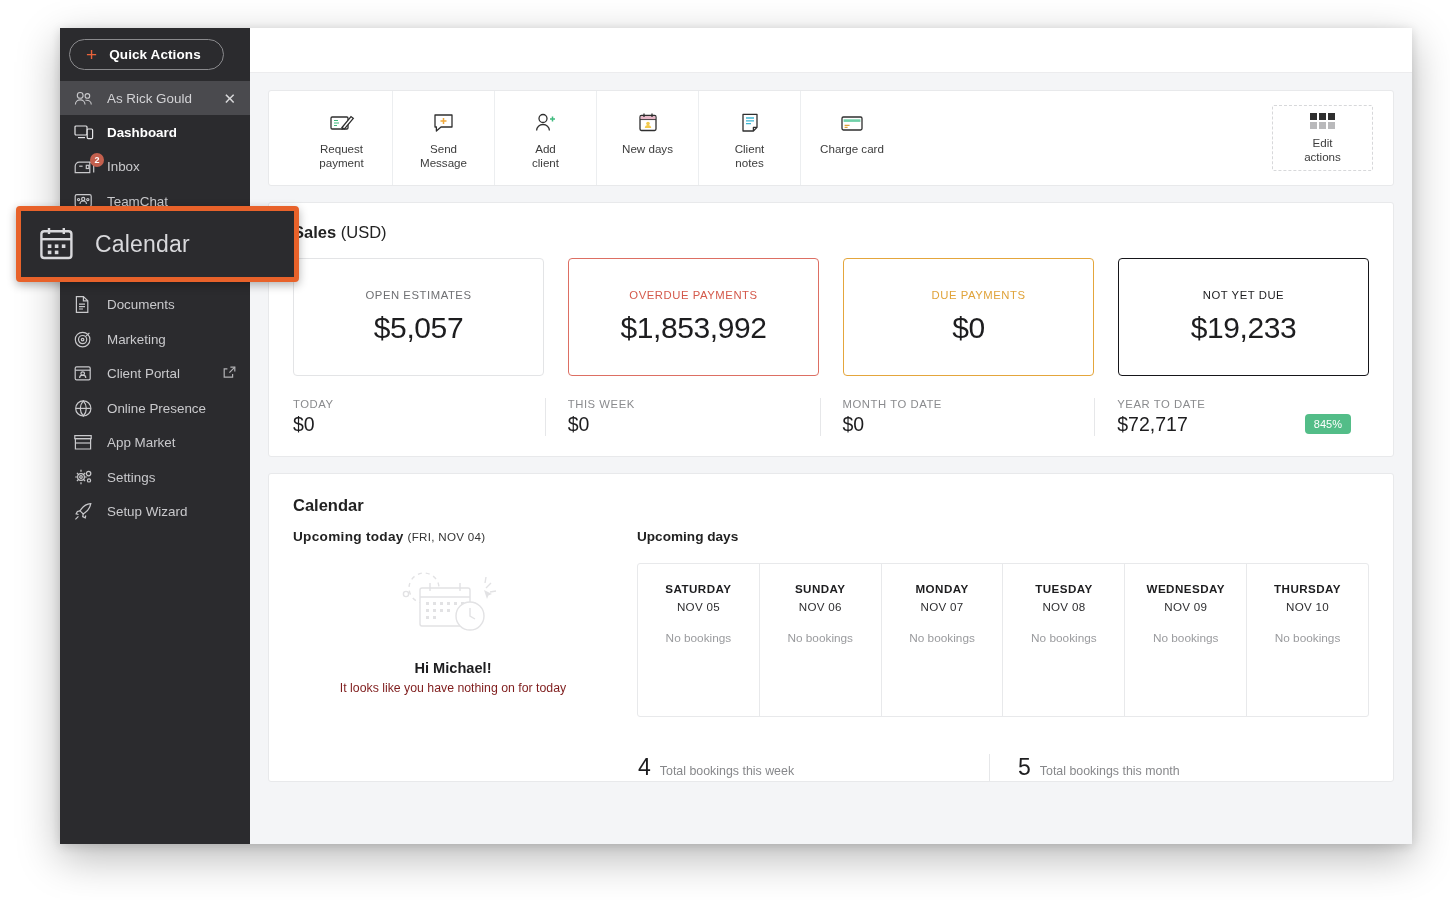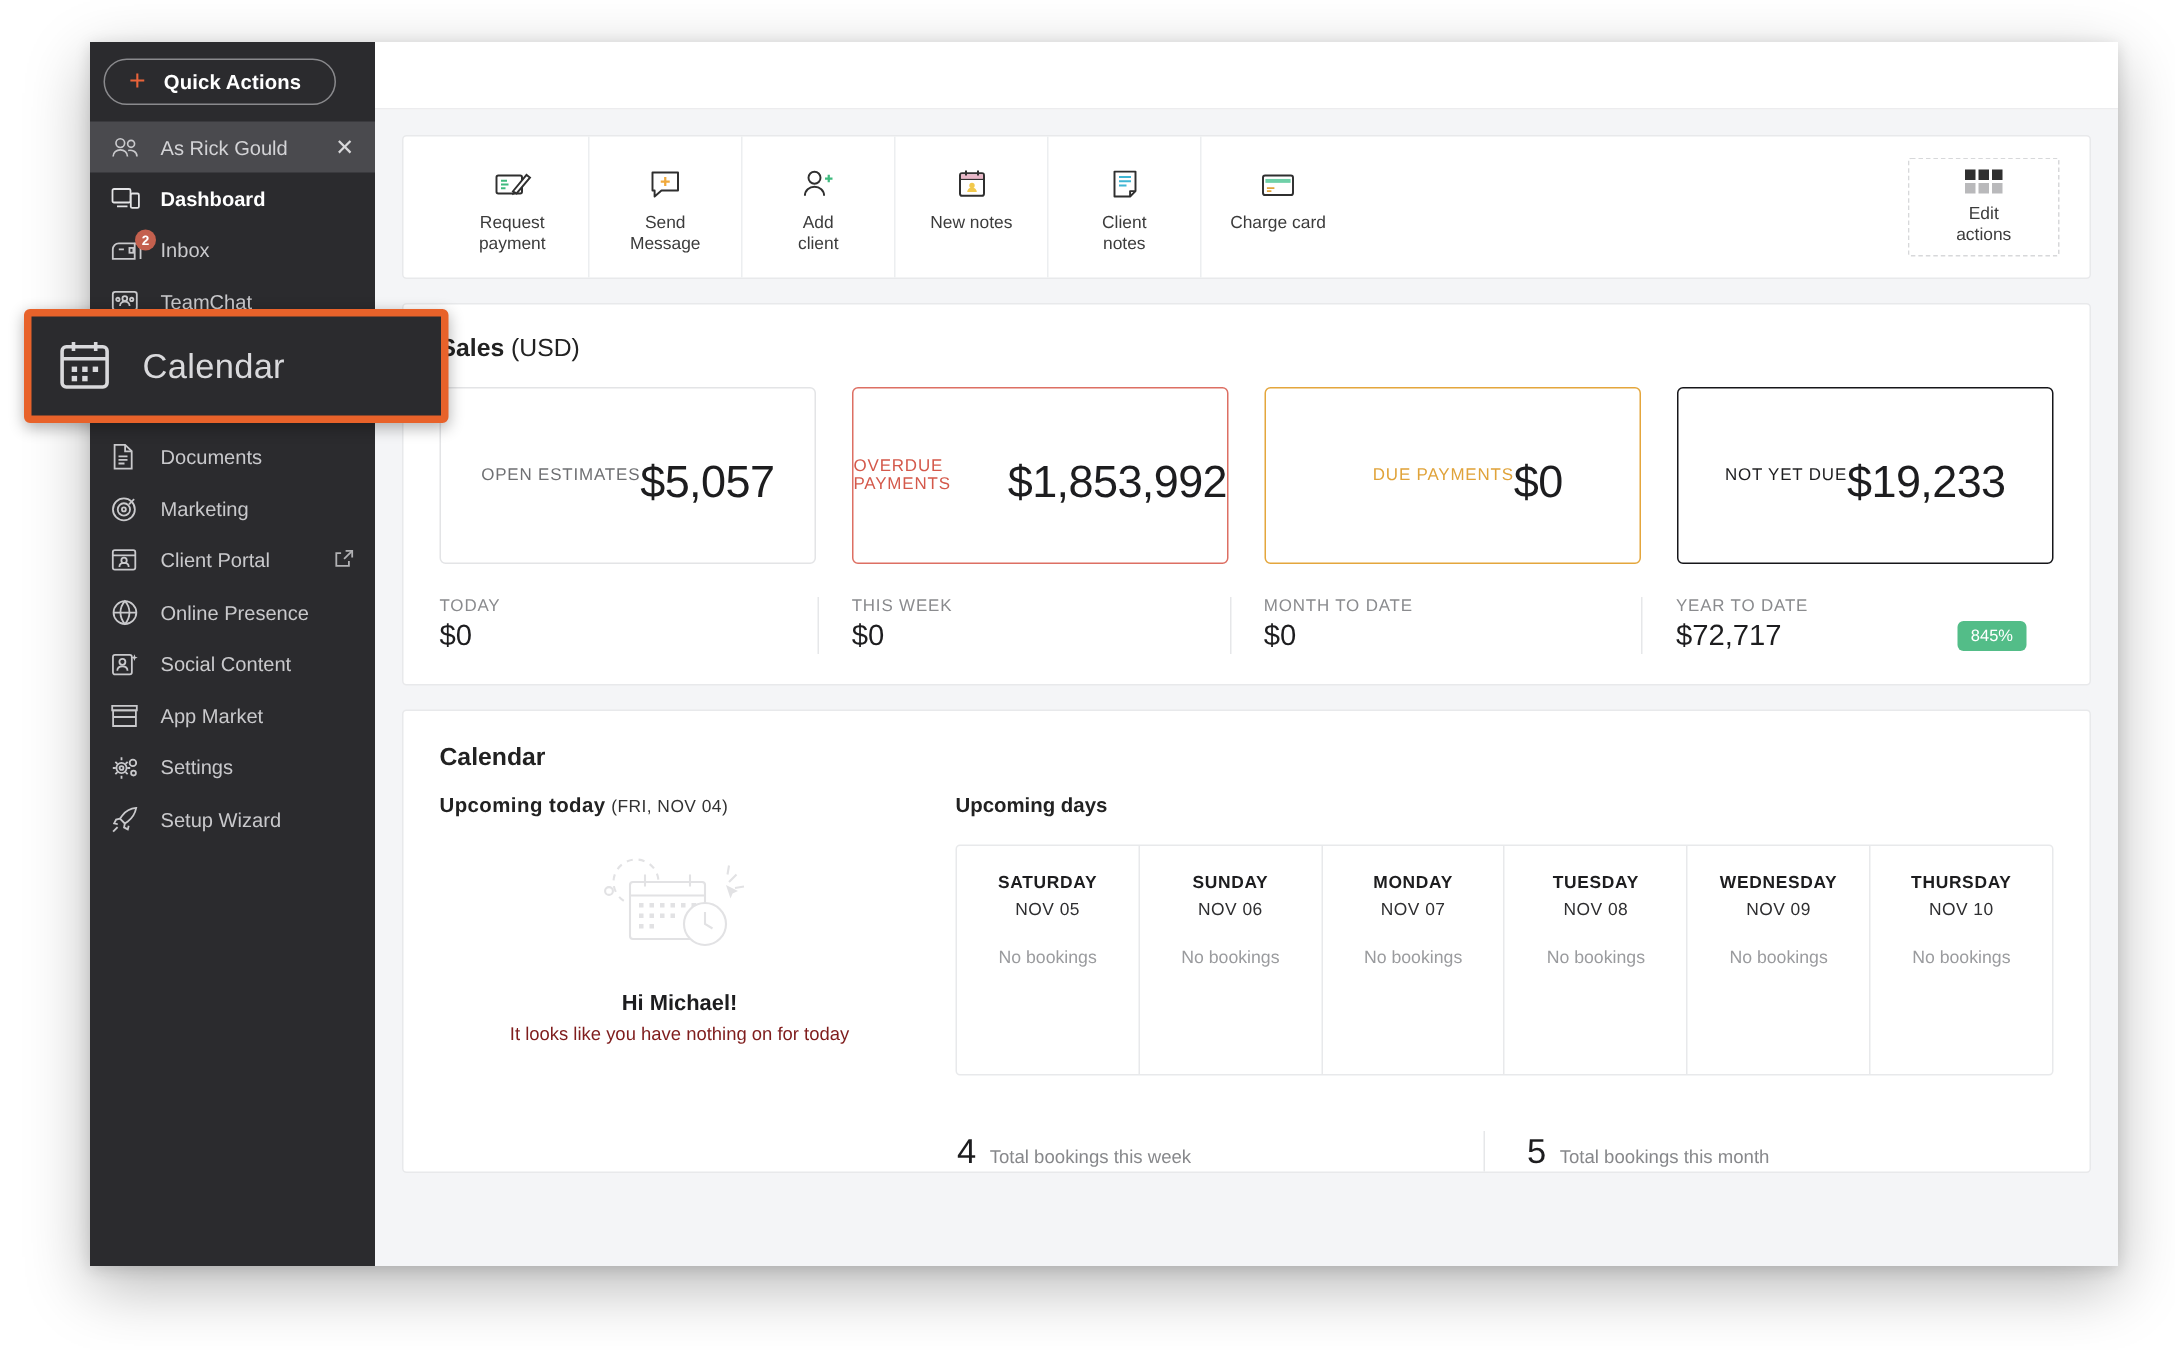--- a/index.html
+++ b/index.html
@@ -133,21 +133,21 @@
   
   .sales-head { padding: 20px 0 0 24px; font-size: 16.5px; color: #222; }
   .sales-head b { font-weight: bold; }
   .sales-head span { font-weight: normal; }
   .cards { display: flex; gap: 24px; padding: 16px 24px 0 24px; }
   .card {
     flex: 1;
     height: 118px;
     border: 1px solid #e3e4e6;
     border-radius: 4px;
-    display: flex; flex-direction: row; align-items: center; justify-content: center;
+    display: flex; flex-direction: column; align-items: center; justify-content: center;
     cursor: pointer;
     background: #fff;
   }
   .card .k { font-size: 11.3px; letter-spacing: .55px; color: #6f7073; }
   .card .v { font-size: 30px; color: #1d1d1f; margin-top: 10px; letter-spacing: -.4px; }
   .card.overdue { border: 1.5px solid #dd6f63; }
   .card.overdue .k { color: #d4594b; }
   .card.due { border: 1.5px solid #e4a63c; }
   .card.due .k { color: #e0a33a; margin-left: 20px; }
   .card.notdue { border: 1.8px solid #16161a; }
@@ -353,31 +353,20 @@
         <span class="ico">
           <svg width="19" height="19" viewBox="0 0 19 19" fill="none" stroke="#c9c9cc" stroke-width="1.2">
             <circle cx="9.3" cy="9.4" r="7.6"></circle>
             <path d="M1.9 9.4h14.8"></path>
               <path d="M9.3 1.8c2 2.2 3 4.8 3 7.6s-1 5.4-3 7.6c-2-2.2-3-4.8-3-7.6s1-5.4 3-7.6z"></path>
           </svg>
         </span>
         <span class="lbl">Online Presence</span>
       </div>
 
-      <div class="nav-item">
-        <span class="ico">
-          <svg width="19" height="18" viewBox="0 0 19 18" fill="none" stroke="#c9c9cc" stroke-width="1.2">
-            <rect x="1.3" y="2.6" width="12.6" height="13" rx="1.4"></rect>
-            <circle cx="7.6" cy="7.2" r="2"></circle>
-              <path d="M4.2 13.2c0-1.9 1.5-3 3.4-3s3.4 1.1 3.4 3"></path>
-            <path d="M15.6 2.2l.6 1.6 1.6.6-1.6.6-.6 1.6-.6-1.6-1.6-.6 1.6-.6z" fill="#c9c9cc" stroke="none"></path>
-          </svg>
-        </span>
-        <span class="lbl">Social Content</span>
-      </div>
 
       <div class="nav-item">
         <span class="ico">
           <svg width="19" height="17" viewBox="0 0 19 17" fill="none" stroke="#c9c9cc" stroke-width="1.2">
             <path d="M1.4 4.6h15.2V15H1.4z"></path>
               <path d="M.8 1.6h16.4v3H.8z"></path>
               <path d="M1.4 9h15.2"></path>
           </svg>
         </span>
         <span class="lbl">App Market</span>
@@ -455,21 +444,21 @@
               <span class="glyph">
                 <svg width="24" height="24" viewBox="0 0 24 24" fill="none">
                   <rect x="4" y="4.5" width="16" height="15" rx="1.4" fill="#fff" stroke="#2f2f2f" stroke-width="1.3"></rect>
                   <path d="M4 8.4h16" stroke="#2f2f2f" stroke-width="1.3"></path>
                   <rect x="4.7" y="5.2" width="14.6" height="3" fill="#e9b7c8"></rect>
                   <path d="M8 2.6v3.4M16 2.6v3.4" stroke="#2f2f2f" stroke-width="1.3"></path>
                   <circle cx="12" cy="12.6" r="1.8" fill="#f2c94c"></circle>
                   <path d="M8.8 17c0-1.8 1.4-3 3.2-3s3.2 1.2 3.2 3" fill="#f2c94c"></path>
                 </svg>
               </span>
-              <span class="txt">New notes</span>
+              <span class="txt">New days</span>
             </div>
 
             <div class="qa-cell">
               <span class="glyph">
                 <svg width="24" height="24" viewBox="0 0 24 24" fill="none">
                   <path d="M5 3.4h14v13l-3.6 3.6H5z" fill="#fff" stroke="#2f2f2f" stroke-width="1.3" stroke-linejoin="round"></path>
                   <path d="M19 16.4h-3.6V20" stroke="#2f2f2f" stroke-width="1.3" stroke-linejoin="round"></path>
                   <path d="M8 7h8M8 9.8h8M8 12.6h5" stroke="#3fb6d4" stroke-width="1.3"></path>
                 </svg>
               </span>

